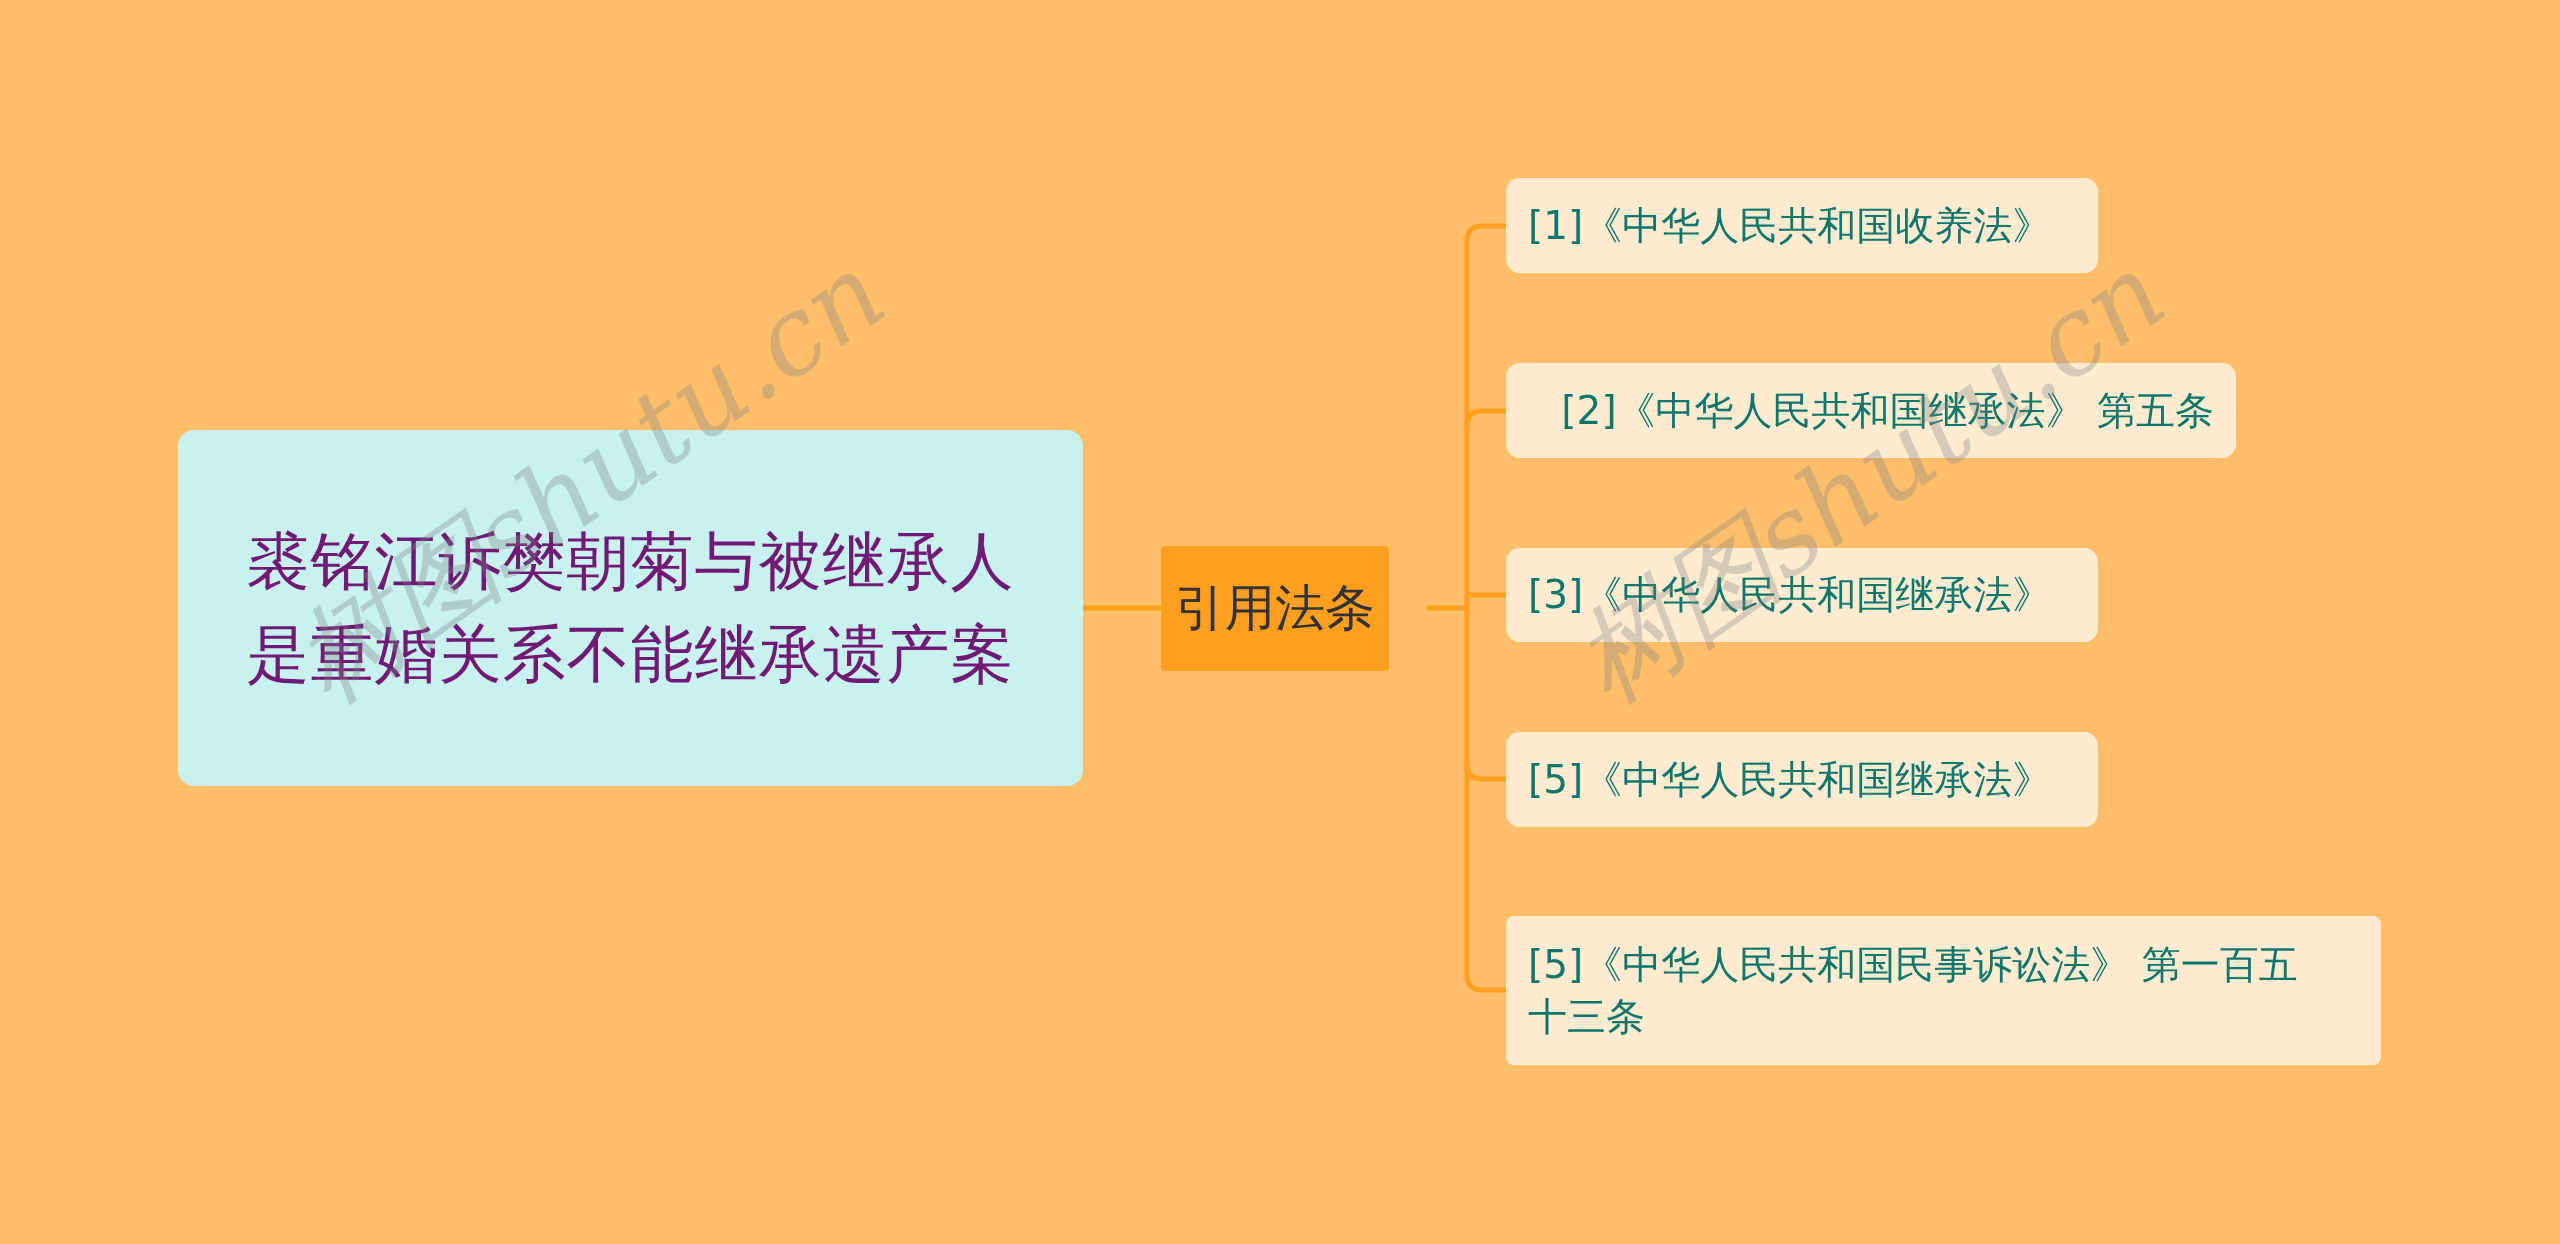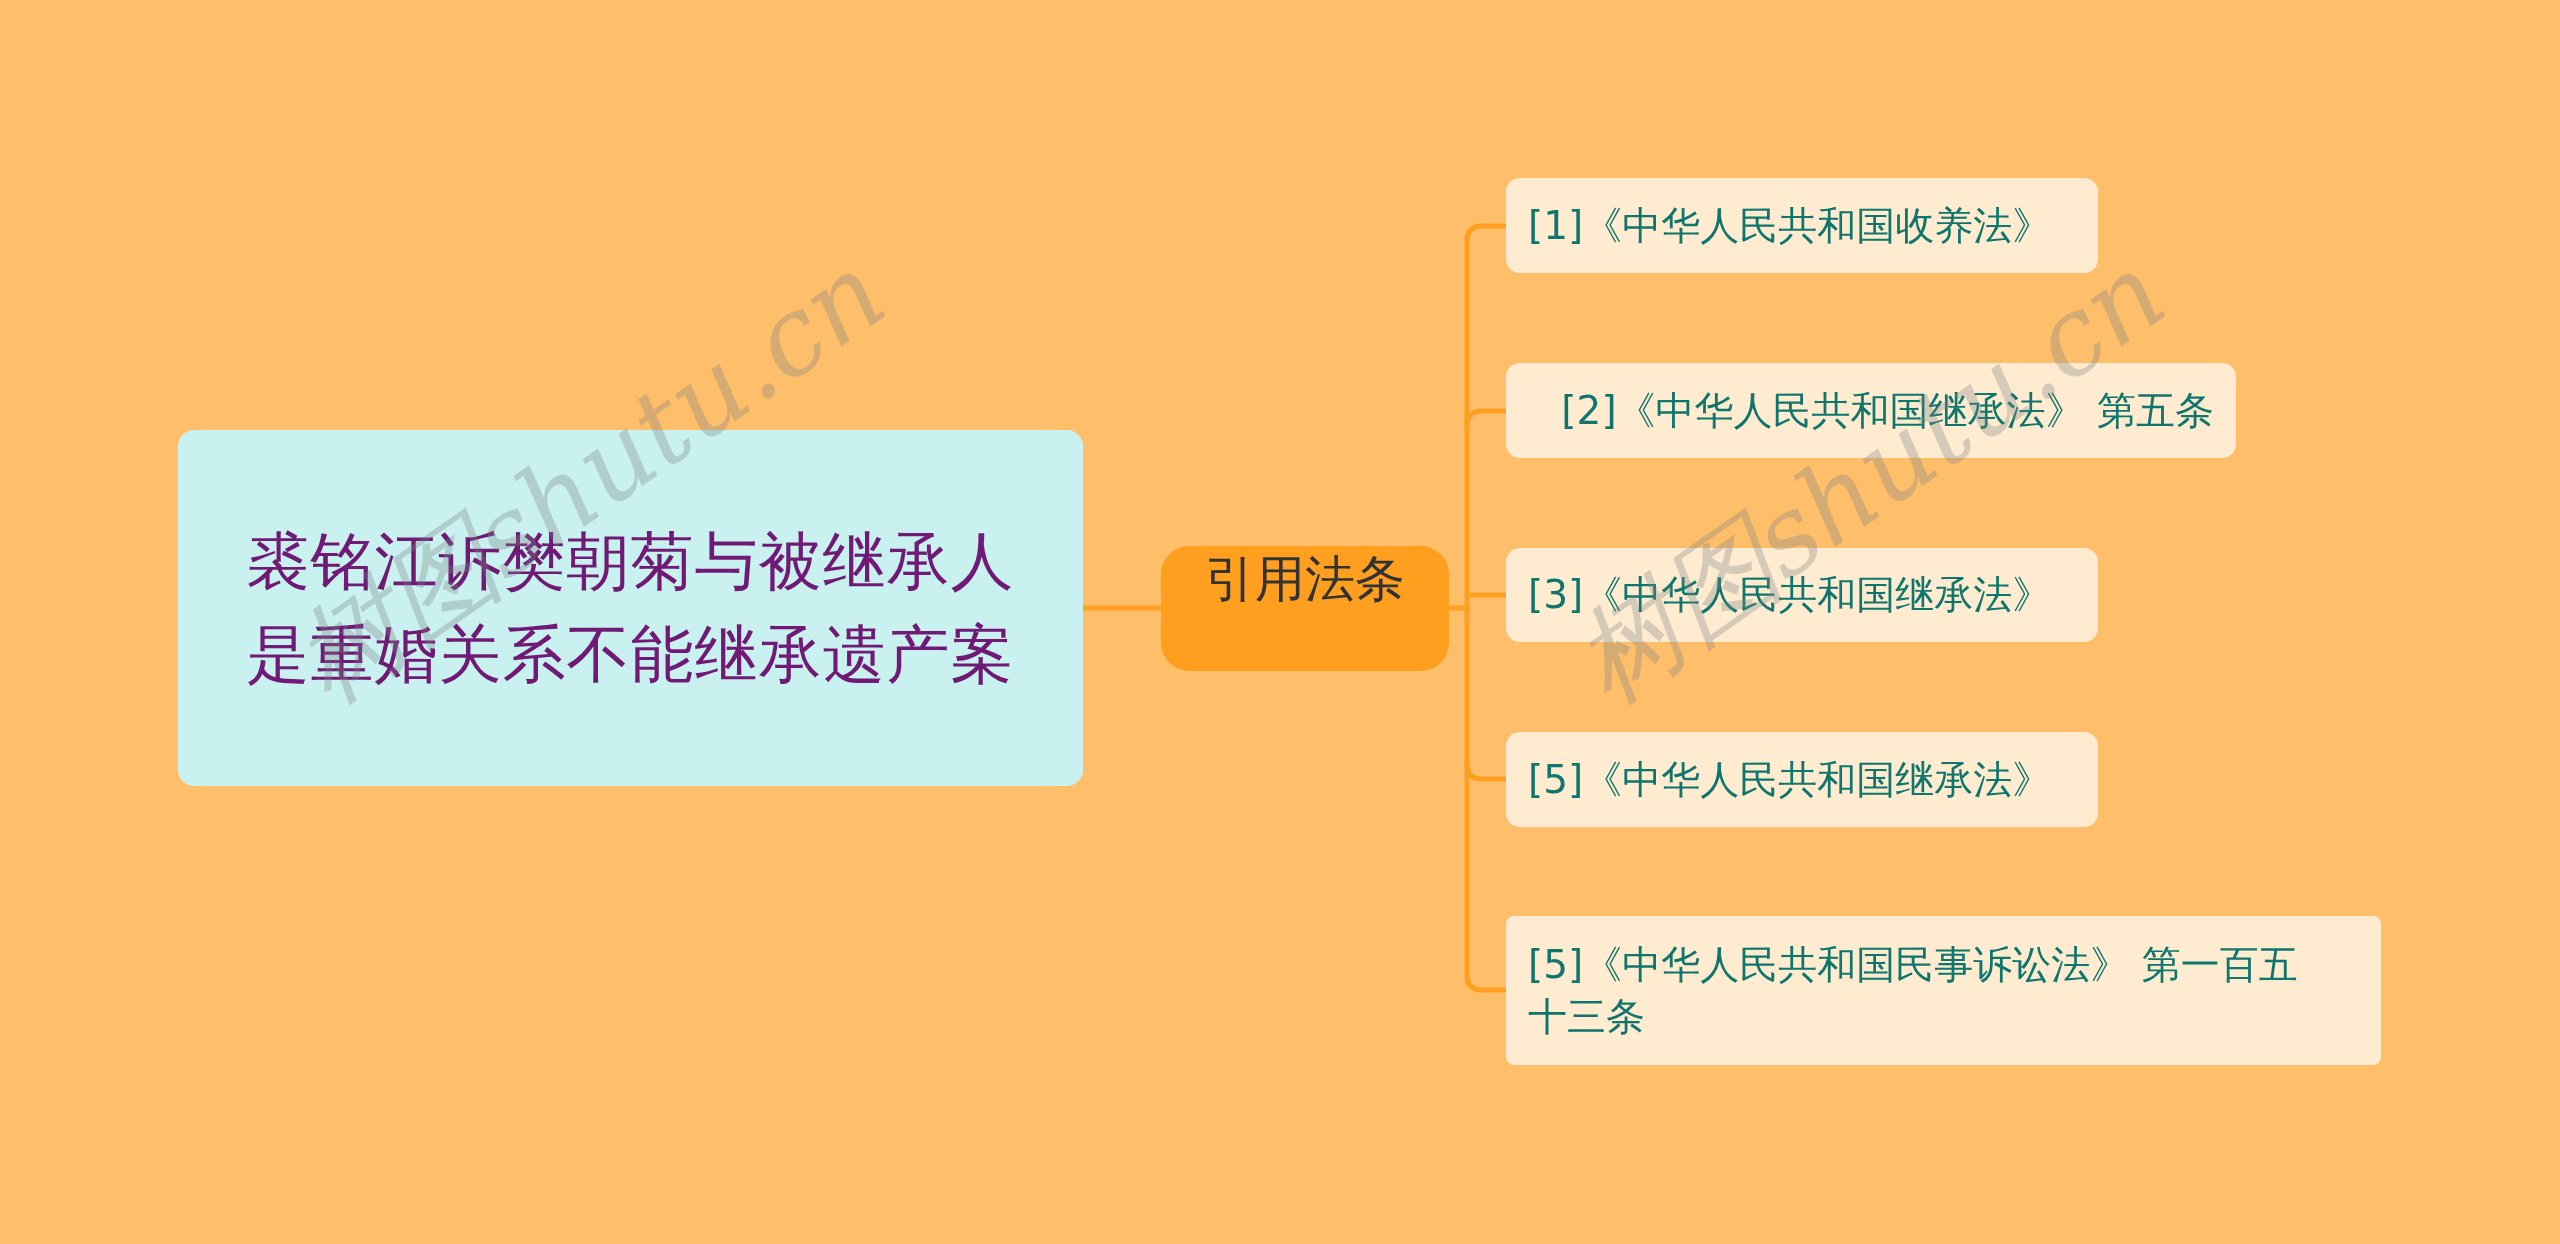--- a/index.html
+++ b/index.html
@@ -15,23 +15,23 @@
     left: 178px; top: 430px; width: 905px; height: 356px;
     background: #c9f1ef; border-radius: 16px;
     display: flex; align-items: center; justify-content: center;
     padding: 0 56px;
   }
   .root-text {
     color: #701a75; font-size: 63px; line-height: 93px; text-align: center;
     letter-spacing: 1px;
   }
   .mid {
-    left: 1161px; top: 546px; width: 288px; height: 125px;
-    background: #ff9f20; border-radius: 28px;
-    display: flex; align-items: flex-start; justify-content: center;
+    left: 1161px; top: 546px; width: 228px; height: 125px;
+    background: #ff9f20; border-radius: 4px;
+    display: flex; align-items: center; justify-content: center;
   }
   .mid-text { color: #333333; font-size: 50px; }
   .leaf {
     left: 1506px; background: #ffecd0; border-radius: 14px;
     padding: 0 22px; display: flex; align-items: center;
   }
   .leaf-text { color: #0f766e; font-size: 39px; line-height: 52px; white-space: pre-wrap; }
   .watermark {
     position: absolute; font-family: "DejaVu Serif", "Liberation Serif", serif;
     font-style: italic; font-size: 108px; color: rgba(120, 130, 130, 0.32);

